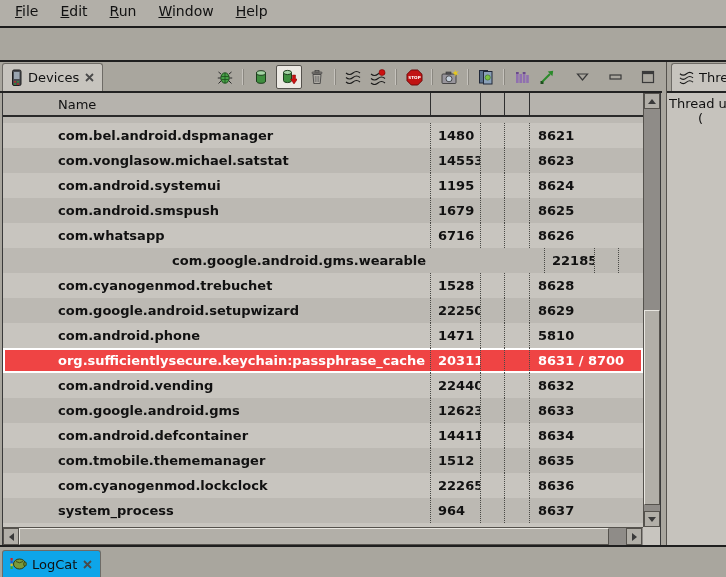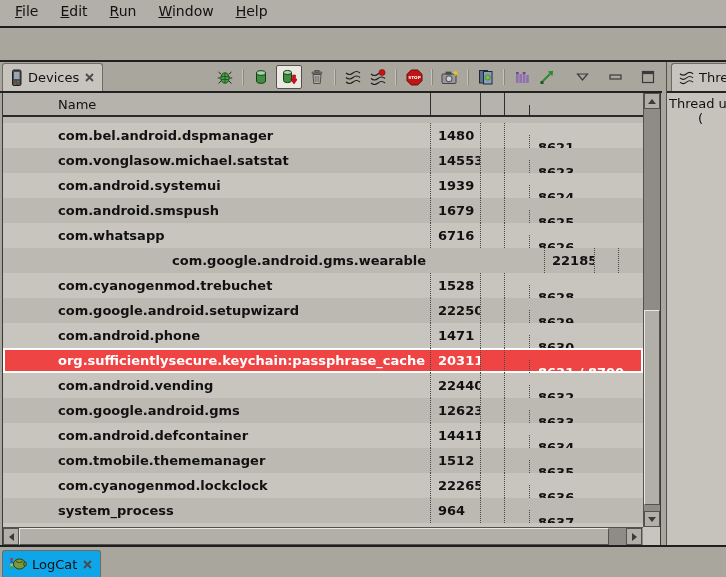--- a/index.html
+++ b/index.html
@@ -45,21 +45,21 @@
   .trow{height:25px;display:flex;line-height:25px;white-space:nowrap;box-sizing:border-box;}
   .trow.even{background:#c8c5bf;}
   .trow.odd{background:#bcb9b3;justify-content:flex-end;}
   .trow.selected{background:#ef4444;color:#ffffff;box-shadow:inset 0 0 0 2px #ffffff;}
   .cell{box-sizing:border-box;overflow:hidden;flex:none;}
   .cell + .cell{border-left:1px dotted #4a4a46;}
   .c-name{width:427px;padding-left:55px;}
   .c-pid{width:50px;padding-left:7px;}
   .c-h{width:24px;}
   .c-t{width:25px;}
-  .c-port{width:114px;padding-left:8px;margin-top:12px;}
+  .c-port{width:114px;padding-left:8px;}
   
   .vscroll{position:absolute;top:0;right:0;width:17px;height:434px;
     background:#8f8c88;border-left:1px solid #55524d;box-sizing:border-box;}
   .sbtn{position:absolute;left:0;width:16px;height:16px;background:#b2afa8;
     border:1px solid #55524d;box-sizing:border-box;display:flex;align-items:center;justify-content:center;}
   .sbtn.up{top:0;}
   .sbtn.down{bottom:0;}
   .vthumb{position:absolute;left:0;top:217px;width:16px;height:195px;background:#b2afa8;
     border:1px solid #55524d;border-top-color:#e8e6e0;border-left-color:#e8e6e0;box-sizing:border-box;}
   .arrow-up{width:0;height:0;border-left:4px solid transparent;border-right:4px solid transparent;border-bottom:5px solid #3a3a3a;}
@@ -244,21 +244,21 @@
             </div>
             <div class="trow odd">
               <div class="cell c-name">com.vonglasow.michael.satstat</div>
               <div class="cell c-pid">14553</div>
               <div class="cell c-h"></div>
               <div class="cell c-t"></div>
               <div class="cell c-port">8623</div>
             </div>
             <div class="trow even">
               <div class="cell c-name">com.android.systemui</div>
-              <div class="cell c-pid">1939</div>
+              <div class="cell c-pid">1195</div>
               <div class="cell c-h"></div>
               <div class="cell c-t"></div>
               <div class="cell c-port">8624</div>
             </div>
             <div class="trow odd">
               <div class="cell c-name">com.android.smspush</div>
               <div class="cell c-pid">1679</div>
               <div class="cell c-h"></div>
               <div class="cell c-t"></div>
               <div class="cell c-port">8625</div>
@@ -288,21 +288,21 @@
               <div class="cell c-pid">22250</div>
               <div class="cell c-h"></div>
               <div class="cell c-t"></div>
               <div class="cell c-port">8629</div>
             </div>
             <div class="trow even">
               <div class="cell c-name">com.android.phone</div>
               <div class="cell c-pid">1471</div>
               <div class="cell c-h"></div>
               <div class="cell c-t"></div>
-              <div class="cell c-port">8630</div>
+              <div class="cell c-port">5810</div>
             </div>
             <div class="trow odd selected">
               <div class="cell c-name">org.sufficientlysecure.keychain:passphrase_cache</div>
               <div class="cell c-pid">20311</div>
               <div class="cell c-h"></div>
               <div class="cell c-t"></div>
               <div class="cell c-port">8631 / 8700</div>
             </div>
             <div class="trow even">
               <div class="cell c-name">com.android.vending</div>

